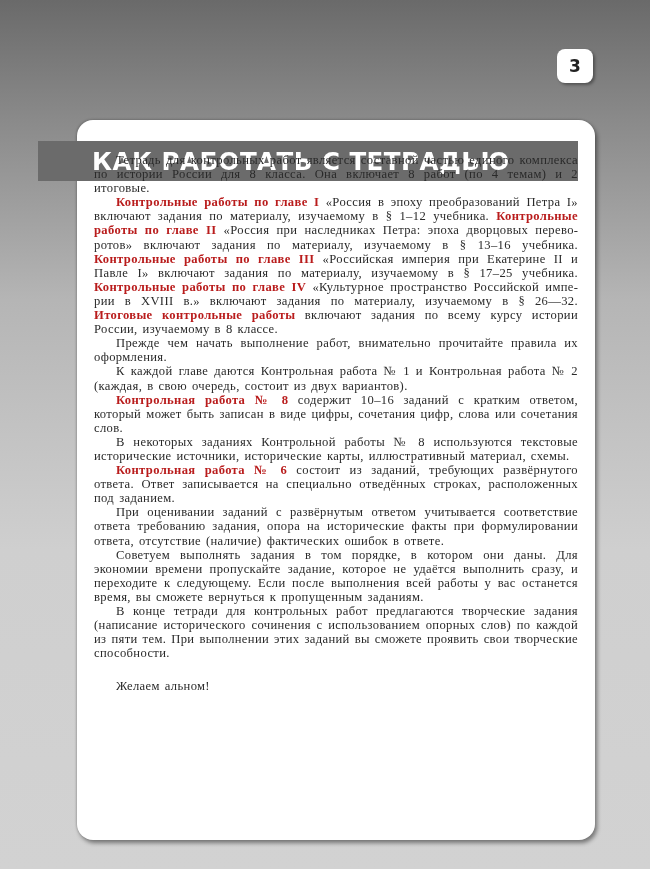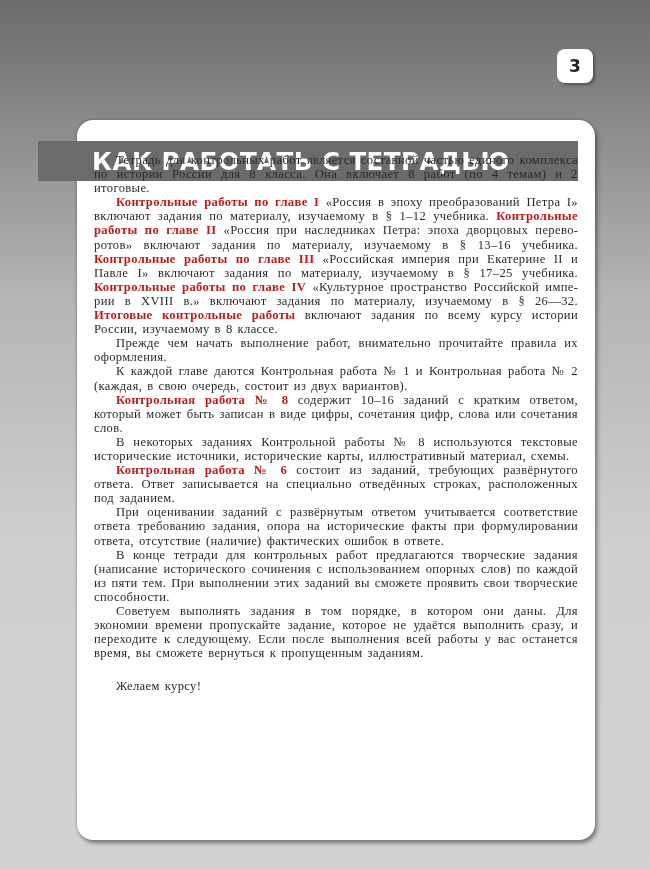--- a/index.html
+++ b/index.html
@@ -70,19 +70,19 @@
   <p>
     <span>В некоторых заданиях Контрольной работы № 8 используются текстовые исторические источники, исторические карты, иллюстративный материал, схемы.</span>
   </p>
   <p>
     <b>Контрольная работа № 6</b><span> состоит из заданий, требующих развёрнутого ответа. Ответ записывается на специально отведённых строках, расположен­ных под заданием.</span>
   </p>
   <p>
     <span>При оценивании заданий с развёрнутым ответом учитывается соответствие ответа требованию задания, опора на исторические факты при формулирова­нии ответа, отсутствие (наличие) фактических ошибок в ответе.</span>
   </p>
   <p>
+    <span>Советуем выполнять задания в том порядке, в котором они даны. Для экономии времени пропускайте задание, которое не удаётся выполнить сразу, и переходите к следующему. Если после выполнения всей работы у вас оста­нется время, вы сможете вернуться к пропущенным заданиям.</span>
+  </p>
+  <p>
     <span>В конце тетради для контрольных работ предлагаются творческие задания (написание исторического сочинения с использованием опорных слов) по каж­дой из пяти тем. При выполнении этих заданий вы сможете проявить свои творческие способности.</span>
   </p>
-  <p>
-    <span>Советуем выполнять задания в том порядке, в котором они даны. Для экономии времени пропускайте задание, которое не удаётся выполнить сразу, и переходите к следующему. Если после выполнения всей работы у вас оста­нется время, вы сможете вернуться к пропущенным заданиям.</span>
-  </p>
-  <p class="wish">Желаем курсу!</p>
+  <p class="wish">Желаем альном!</p>
 </div>
 
 </body></html>

